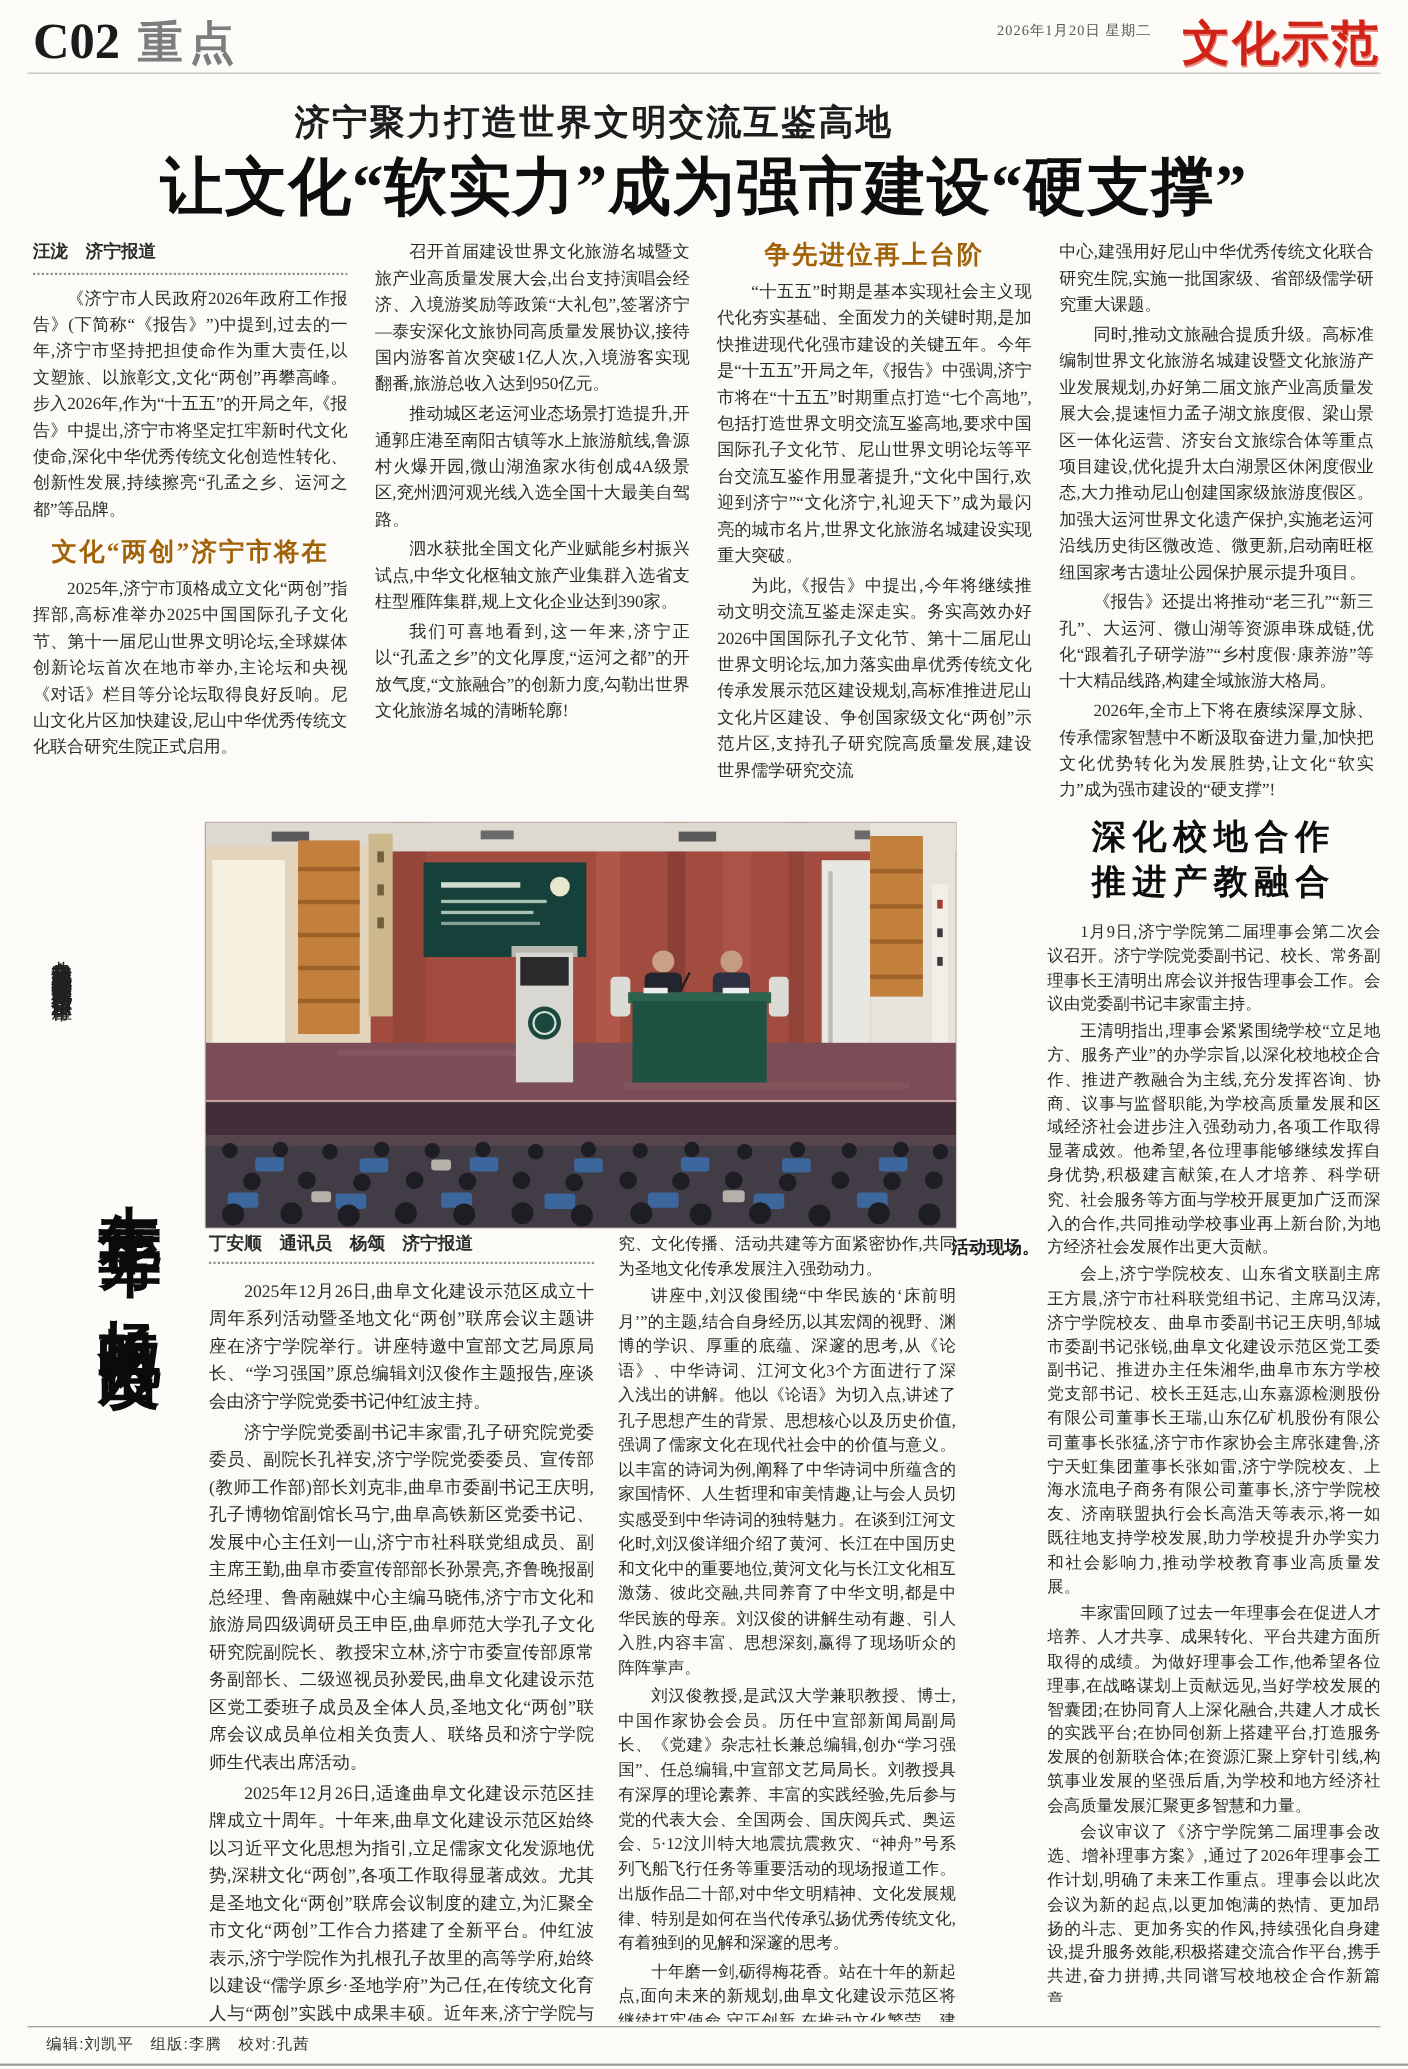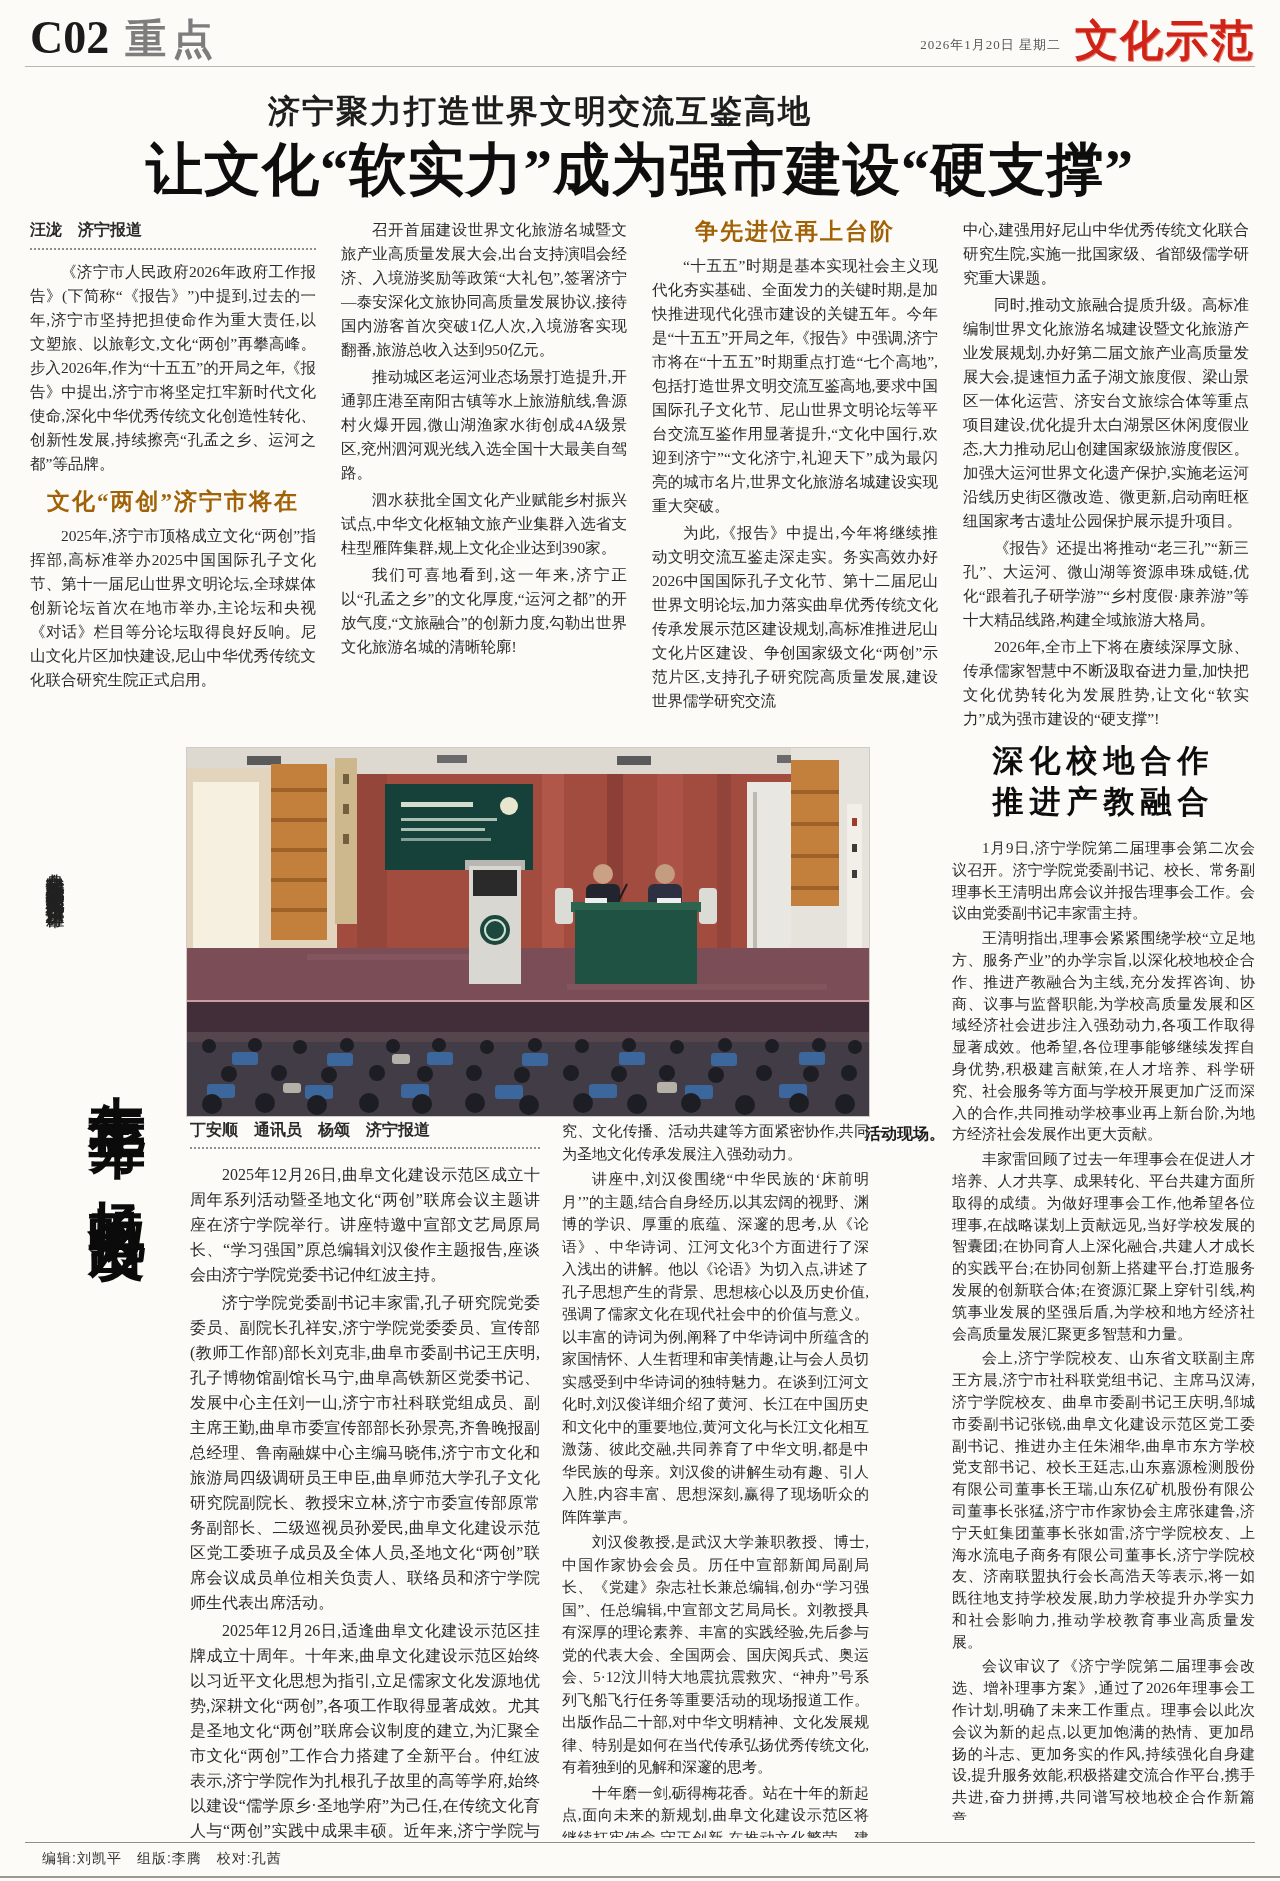--- a/index.html
+++ b/index.html
@@ -5,21 +5,21 @@
   html,body{margin:0;padding:0;background:#d8d6d1;}
   .page{position:relative;width:1280px;height:1881px;margin:0 auto;background:#fcfbf7;
         font-family:"Liberation Serif","DejaVu Serif",serif;color:#2b2b2b;overflow:hidden;}
 
   
   .hdr{position:absolute;left:30px;right:25px;top:8px;height:54px;display:flex;
        justify-content:space-between;align-items:flex-end;}
   .sec-code{font-size:46px;font-weight:700;color:#1b1b1b;line-height:1;}
   .sec-name{font-family:"Liberation Sans","DejaVu Sans",sans-serif;font-size:41px;font-weight:700;
             color:#7d7d7d;letter-spacing:6px;margin-left:16px;line-height:1.1;}
-  .hdr-right{display:flex;align-items:flex-end;gap:14px;}
+  .hdr-right{display:flex;gap:28px;}
   .date-line{font-size:13px;color:#555;padding-bottom:8px;letter-spacing:1px;}
   .masthead{font-size:43px;font-weight:900;color:#cf2318;letter-spacing:2px;line-height:1;
             text-shadow:1px 1px 0 #e8857a;}
   .hdr-rule{position:absolute;left:25px;right:25px;top:66px;border-top:1px solid #b9b7b2;}
 
   
   .kicker{position:absolute;left:240px;top:90px;width:600px;text-align:center;
           font-size:32px;font-weight:600;letter-spacing:2px;color:#1e1e1e;}
   .headline{position:absolute;left:20px;top:132px;width:1240px;text-align:center;
             font-size:57px;font-weight:900;color:#0e0e0e;letter-spacing:1px;}
@@ -271,22 +271,22 @@
     <p>十年磨一剑,砺得梅花香。站在十年的新起点,面向未来的新规划,曲阜文化建设示范区将继续扛牢使命,守正创新,在推动文化繁荣、建设中华民族现代文明的壮阔征程中,继续发挥示范引领作用,持续谱写新的篇章!</p>
   </div>
 
   <div class="campus-title">
     <div>深化校地合作</div>
     <div>推进产教融合</div>
   </div>
   <div class="campus-body">
     <p>1月9日,济宁学院第二届理事会第二次会议召开。济宁学院党委副书记、校长、常务副理事长王清明出席会议并报告理事会工作。会议由党委副书记丰家雷主持。</p>
     <p>王清明指出,理事会紧紧围绕学校“立足地方、服务产业”的办学宗旨,以深化校地校企合作、推进产教融合为主线,充分发挥咨询、协商、议事与监督职能,为学校高质量发展和区域经济社会进步注入强劲动力,各项工作取得显著成效。他希望,各位理事能够继续发挥自身优势,积极建言献策,在人才培养、科学研究、社会服务等方面与学校开展更加广泛而深入的合作,共同推动学校事业再上新台阶,为地方经济社会发展作出更大贡献。</p>
+    <p>会上,济宁学院校友、山东省文联副主席王方晨,济宁市社科联党组书记、主席马汉涛,济宁学院校友、曲阜市委副书记王庆明,邹城市委副书记张锐,曲阜文化建设示范区党工委副书记、推进办主任朱湘华,曲阜市东方学校党支部书记、校长王廷志,山东嘉源检测股份有限公司董事长王瑞,山东亿矿机股份有限公司董事长张猛,济宁市作家协会主席张建鲁,济宁天虹集团董事长张如雷,济宁学院校友、上海水流电子商务有限公司董事长,济宁学院校友、济南联盟执行会长高浩天等表示,将一如既往地支持学校发展,助力学校提升办学实力和社会影响力,推动学校教育事业高质量发展。</p>
     <p>丰家雷回顾了过去一年理事会在促进人才培养、人才共享、成果转化、平台共建方面所取得的成绩。为做好理事会工作,他希望各位理事,在战略谋划上贡献远见,当好学校发展的智囊团;在协同育人上深化融合,共建人才成长的实践平台;在协同创新上搭建平台,打造服务发展的创新联合体;在资源汇聚上穿针引线,构筑事业发展的坚强后盾,为学校和地方经济社会高质量发展汇聚更多智慧和力量。</p>
-    <p>会上,济宁学院校友、山东省文联副主席王方晨,济宁市社科联党组书记、主席马汉涛,济宁学院校友、曲阜市委副书记王庆明,邹城市委副书记张锐,曲阜文化建设示范区党工委副书记、推进办主任朱湘华,曲阜市东方学校党支部书记、校长王廷志,山东嘉源检测股份有限公司董事长王瑞,山东亿矿机股份有限公司董事长张猛,济宁市作家协会主席张建鲁,济宁天虹集团董事长张如雷,济宁学院校友、上海水流电子商务有限公司董事长,济宁学院校友、济南联盟执行会长高浩天等表示,将一如既往地支持学校发展,助力学校提升办学实力和社会影响力,推动学校教育事业高质量发展。</p>
     <p>会议审议了《济宁学院第二届理事会改选、增补理事方案》,通过了2026年理事会工作计划,明确了未来工作重点。理事会以此次会议为新的起点,以更加饱满的热情、更加昂扬的斗志、更加务实的作风,持续强化自身建设,提升服务效能,积极搭建交流合作平台,携手共进,奋力拼搏,共同谱写校地校企合作新篇章。</p>
 
   </div>
 
   <div class="footer-rule"></div>
   <div class="footer-text">编辑:刘凯平　组版:李腾　校对:孔茜</div>
   <div class="bottom-rule"></div>
 
 </div>
 

